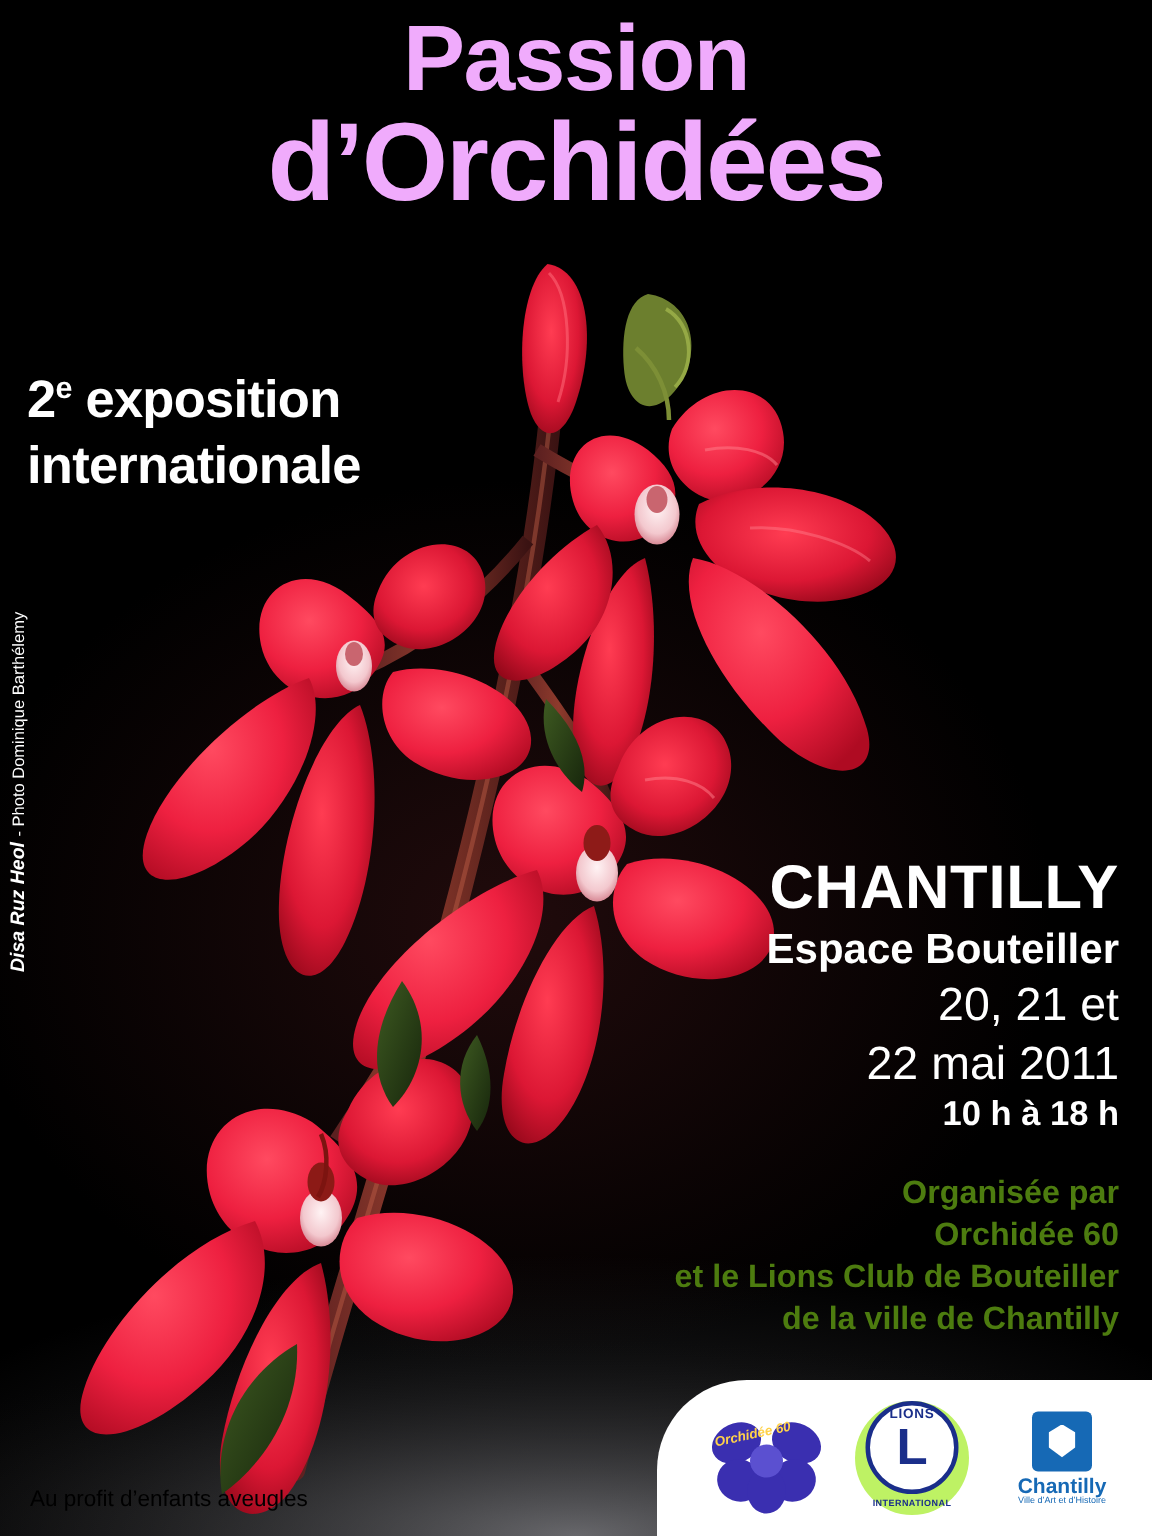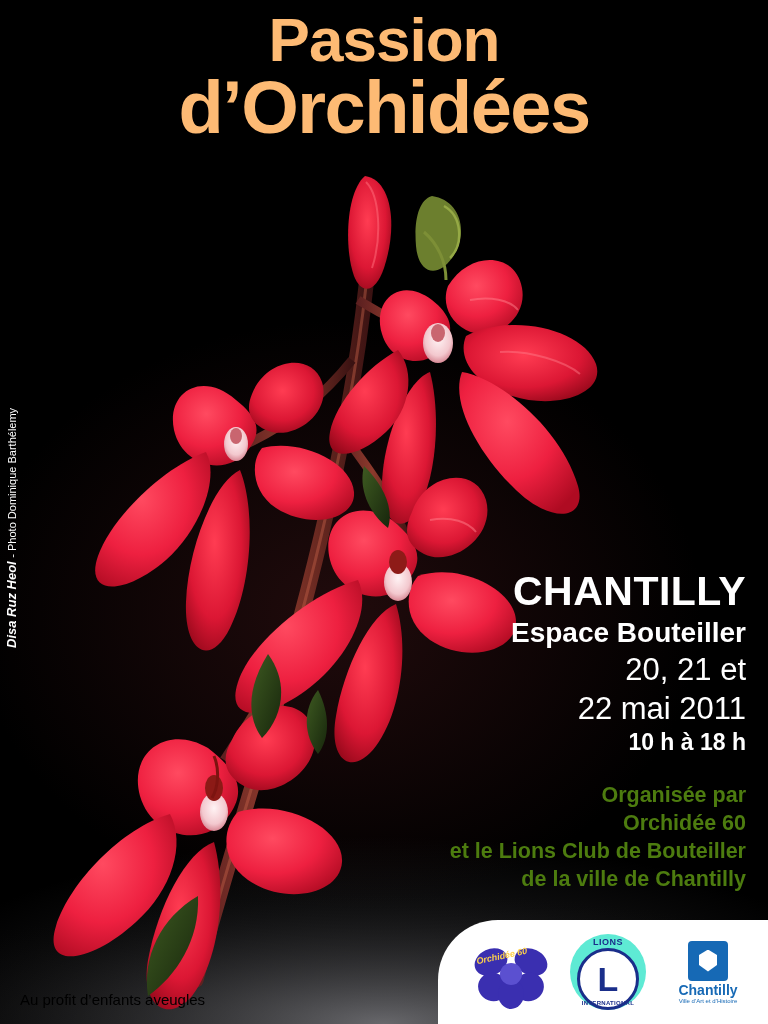--- a/index.html
+++ b/index.html
@@ -28,21 +28,21 @@
       #000;
   }
 
   
   .title-block {
     position: absolute;
     top: 8px;
     left: 0;
     width: 100%;
     text-align: center;
-    color: #fdba74;
+    color: #f0abfc;
   }
   .title-1 {
     font-size: 62px;
     font-weight: bold;
     letter-spacing: -1px;
     line-height: 1.02;
   }
   .title-2 {
     font-size: 74px;
     font-weight: bold;
@@ -195,22 +195,22 @@
     font-weight: bold;
     transform: rotate(-12deg);
     z-index: 3;
   }
 
   
   .logo-lions { width: 88px; height: 84px; position: relative; display:flex; align-items:center; justify-content:center;}
   .logo-lions .ring {
     width: 76px; height: 76px;
     border-radius: 50%;
-    background: #5eead4;
-    display: flex; align-items: flex-end; justify-content: center;
+    background: #bef264;
+    display: flex; align-items: flex-start; justify-content: center;
     position: relative;
   }
   .logo-lions .inner {
     width: 56px; height: 56px;
     border-radius: 50%;
     background: #ffffff;
     border: 3px solid #1A2E8A;
     display: flex; align-items: center; justify-content: center;
   }
   .logo-lions .L {
@@ -379,20 +379,24 @@
     <path d="M268 654 C 248 686, 246 716, 262 738 C 282 718, 290 684, 268 654 Z" fill="url(#leafGrad)"></path>
     <path d="M318 690 C 330 714, 330 738, 318 754 C 304 736, 302 710, 318 690 Z" fill="url(#leafGrad)"></path>
     <path d="M364 466 C 384 486, 394 508, 388 528 C 370 514, 358 490, 364 466 Z" fill="url(#leafGrad)"></path>
   </svg>
 
   <div class="title-block">
     <div class="title-1">Passion</div>
     <div class="title-2">d’Orchidées</div>
   </div>
 
+  <div class="subtitle">
+    <div><span>2</span><sup>e</sup><span> exposition</span></div>
+    <div>internationale</div>
+  </div>
 
   <div class="venue">
     <div class="city">CHANTILLY</div>
     <div class="place">Espace Bouteiller</div>
     <div class="dates">20, 21 et</div>
     <div class="dates">22 mai 2011</div>
     <div class="hours">10 h à 18 h</div>
   </div>
 
   <div class="organisers">

